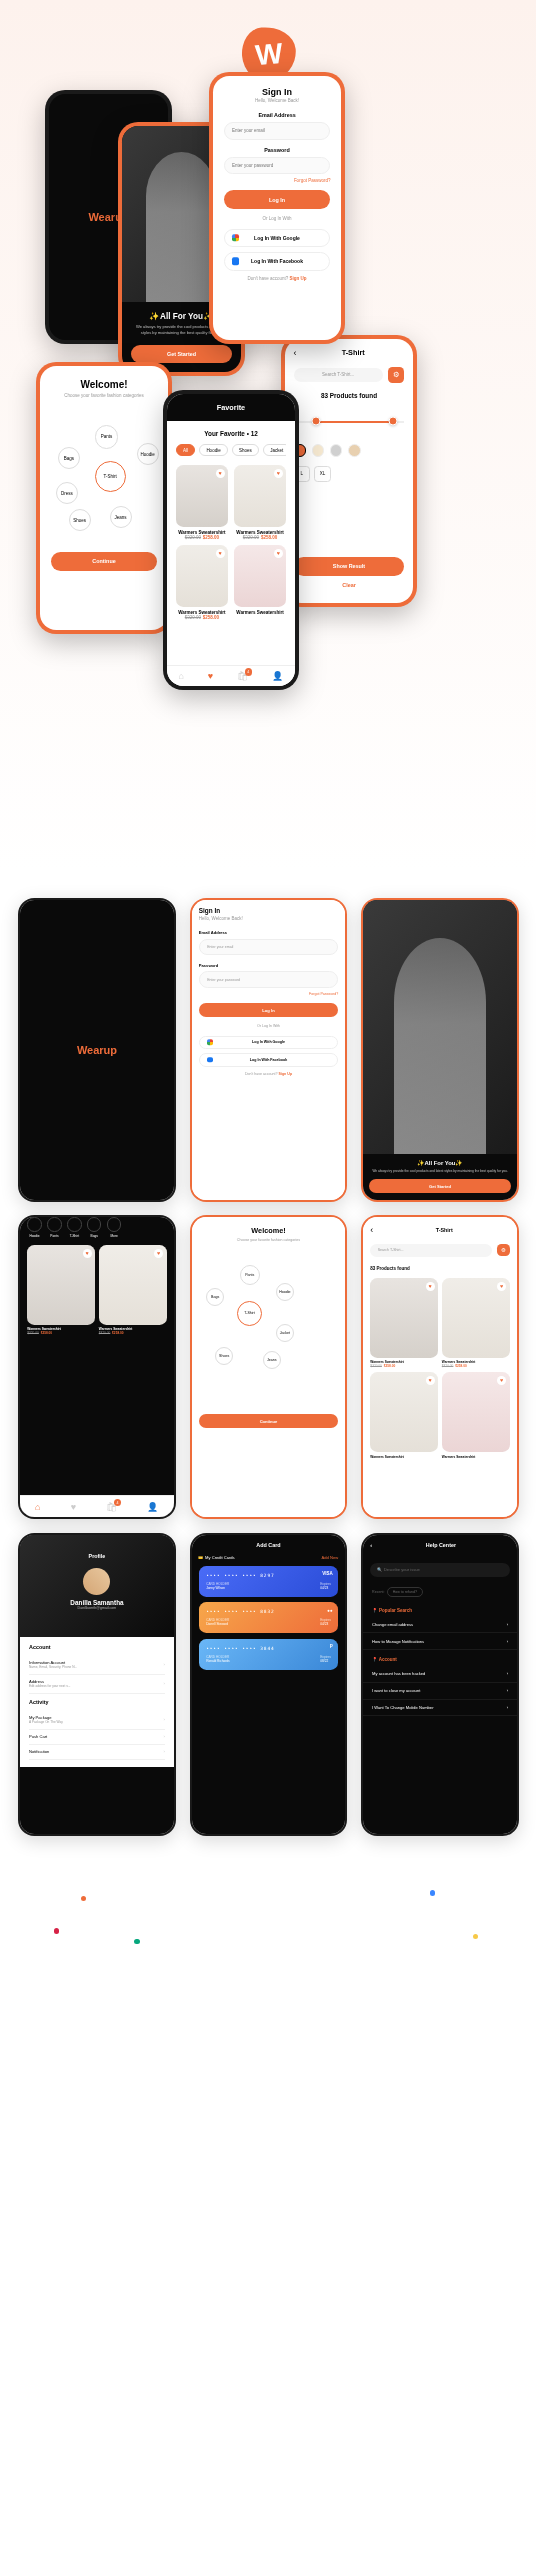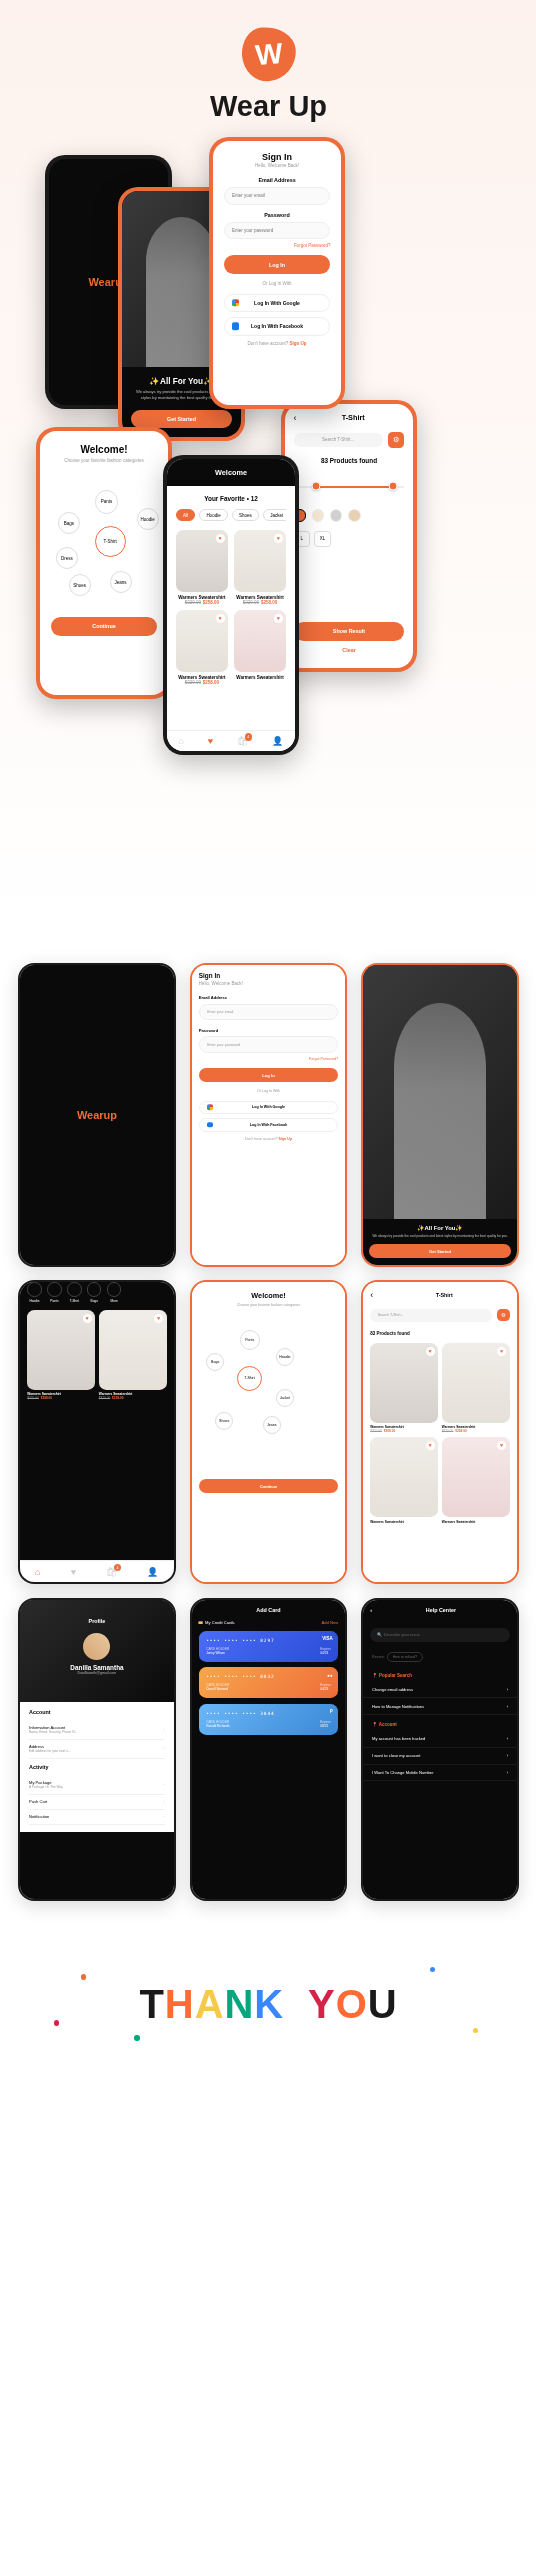--- a/index.html
+++ b/index.html
@@ -121,21 +121,20 @@
 .c1{color:#1a1a1a}.c2{color:#ff6b35}.c3{color:#f7c948}.c4{color:#06a77d}.c5{color:#3a86ff}.c6{color:#d62246}
 .confetti{position:absolute;width:5.4px;height:5.4px;border-radius:50%}
 </style>
 </head>
 <body>
 
 <div class="hero">
   <div class="logo-blob">
       <span>W</span>
     </div>
-  <div class="brand">Wear Up</div>
 
   <div class="stage">
 
     <div class="phone dk p1">
       <div class="screen dark">
         <div class="logo-txt">Wearup</div>
       </div>
     </div>
 
     <div class="phone p2">
@@ -180,21 +179,21 @@
           <div class="bub" style="width:22px;height:22px;left:5.4px;top:71px">Dress</div>
           <div class="bub" style="width:22px;height:22px;left:18px;top:98px">Shoes</div>
           <div class="bub" style="width:22px;height:22px;left:59px;top:95px">Jeans</div>
         </div>
         <button class="btn">Continue</button>
       </div>
     </div>
 
     <div class="phone dk p5">
       <div class="screen">
-        <div class="favhead">Welcome</div>
+        <div class="favhead">Favorite</div>
         <div class="favbody">
           <div class="favtitle">Your Favorite • 12</div>
           <div class="chips">
             <div class="chip act">All</div>
             <div class="chip">Hoodie</div>
             <div class="chip">Shoes</div>
             <div class="chip">Jacket</div>
           </div>
           <div class="grid2">
             <div class="prod">
@@ -537,19 +536,14 @@
     </div>
 
 </div>
 
 <div class="thanks">
   <div class="confetti" style="background:#ee6c3a;left:15%;top:30%"></div>
   <div class="confetti" style="background:#06a77d;left:25%;top:70%"></div>
   <div class="confetti" style="background:#3a86ff;left:80%;top:25%"></div>
   <div class="confetti" style="background:#f7c948;left:88%;top:65%"></div>
   <div class="confetti" style="background:#d62246;left:10%;top:60%"></div>
-  <h2>
-    <span class="c1">T</span><span class="c2">H</span><span class="c3">A</span><span class="c4">N</span><span class="c5">K</span>
-    <span> </span>
-    <span class="c6">Y</span><span class="c2">O</span><span class="c1">U</span>
-  </h2>
 </div>
 
 
 </body></html>

